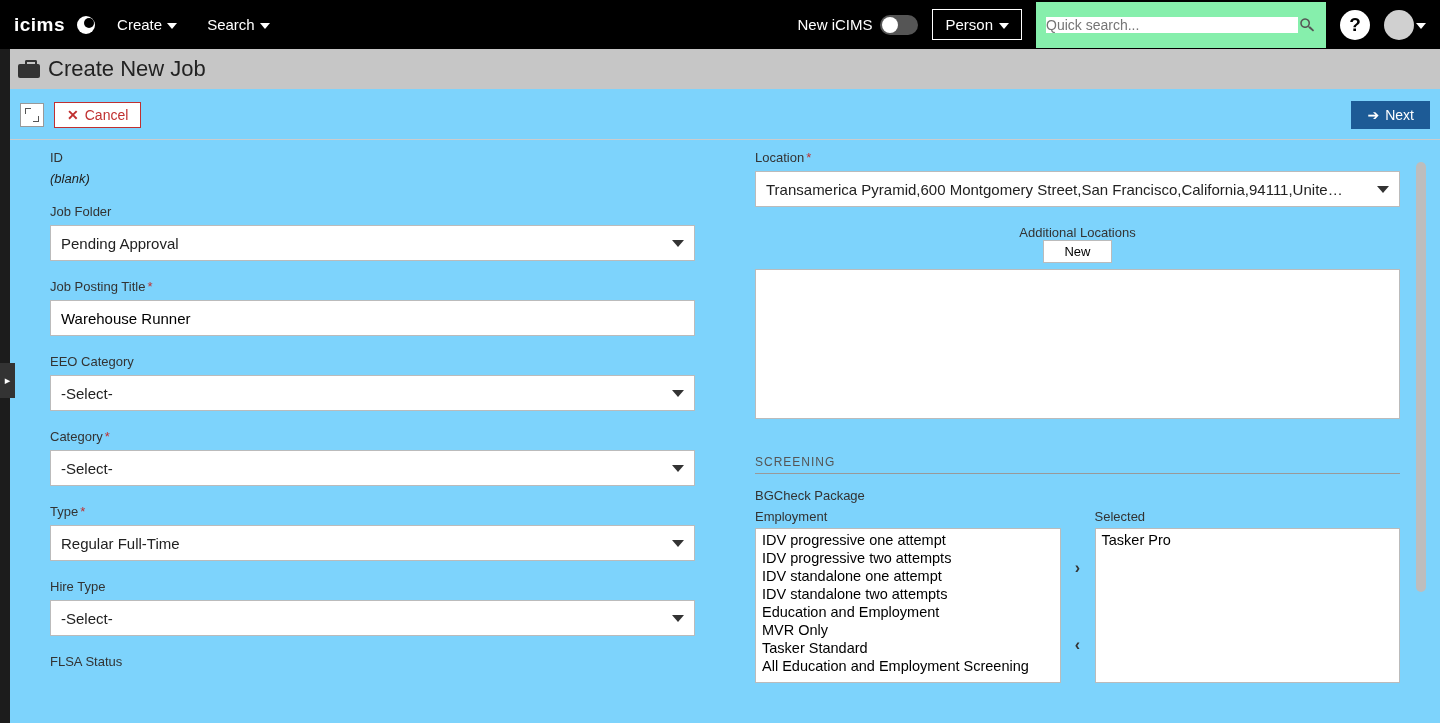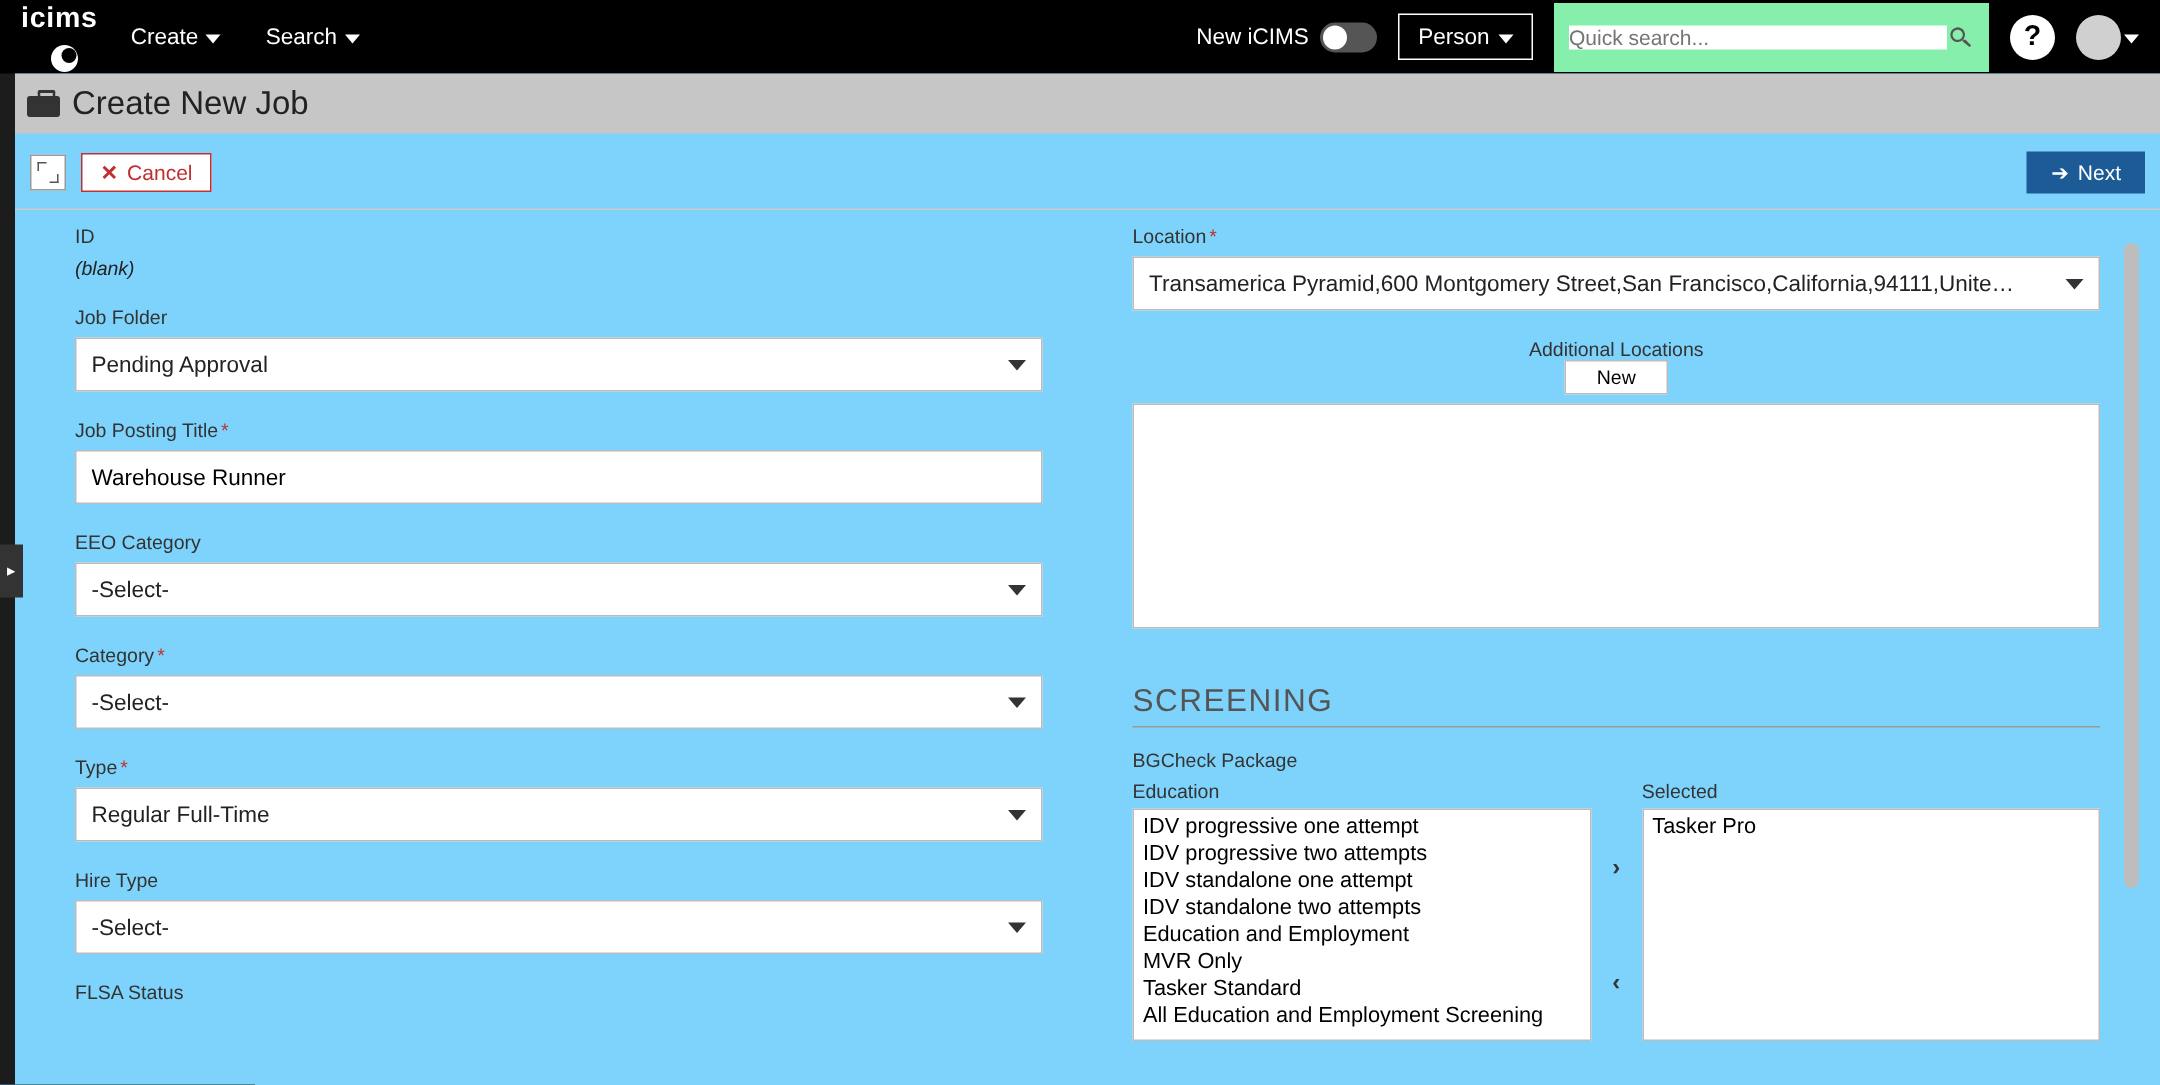--- a/index.html
+++ b/index.html
@@ -1,20 +1,20 @@
 <!DOCTYPE html>
 <html><head>
   <meta charset="utf-8">
   <style>
     * { box-sizing: border-box; margin: 0; padding: 0; font-family: -apple-system, BlinkMacSystemFont, "Segoe UI", Arial, sans-serif; }
     body { background: #000; width: 1440px; height: 723px; overflow: hidden; position: relative; }
 
     
     .navbar { height: 49px; background: #000; display: flex; align-items: center; padding: 0 14px; color: #fff; gap: 14px; }
-    .logo { font-size: 19px; font-weight: 700; letter-spacing: 0.5px; display: flex; align-items: center; gap: 6px; flex-direction: column; }
+    .logo { font-size: 19px; font-weight: 700; letter-spacing: 0.5px; display: flex; align-items: center; gap: 6px; }
     .logo-dot { width: 18px; height: 18px; border-radius: 50%; background: #fff; position: relative; display: inline-block; margin-left: 6px; }
     .logo-dot::after { content: ''; position: absolute; width: 10px; height: 10px; background: #000; border-radius: 50%; top: 2px; right: 1px; }
     .nav-item { color: #fff; font-size: 15px; display: flex; align-items: center; gap: 5px; cursor: pointer; padding: 0 8px; text-align: right; }
     .chevron-down { width: 0; height: 0; border-left: 5px solid transparent; border-right: 5px solid transparent; border-top: 6px solid #fff; display: inline-block; margin-top: 2px; }
     .nav-spacer { flex: 1; }
     .toggle-wrap { display: flex; align-items: center; gap: 8px; }
     .toggle { width: 38px; height: 20px; border-radius: 10px; background: #555; position: relative; }
     .toggle::after { content: ''; position: absolute; width: 16px; height: 16px; background: #fff; border-radius: 50%; top: 2px; left: 2px; }
     .dropdown-btn { border: 1px solid #fff; padding: 6px 12px; color: #fff; font-size: 15px; display: flex; align-items: center; gap: 6px; cursor: pointer; background: #000; }
     .search-box { flex: 0 0 290px; background: #86efac; height: 46px; display: flex; align-items: center; padding: 0 10px; }
@@ -58,21 +58,21 @@
     .field-label { font-size: 13px; color: #333; margin-bottom: 6px; display: flex; align-items: center; gap: 2px; }
     .req { color: #c03030; }
     .blank-val { font-style: italic; font-size: 13px; color: #222; }
     .select-ctrl, .input-ctrl { width: 100%; height: 36px; border: 1px solid #bbb; background: #fff; padding: 0 10px; font-size: 15px; display: flex; align-items: center; position: relative; color: #222; }
     .select-ctrl .chev { position: absolute; right: 10px; width: 0; height: 0; border-left: 6px solid transparent; border-right: 6px solid transparent; border-top: 7px solid #333; }
     .input-ctrl input { border: none; outline: none; width: 100%; font-size: 15px; }
     .field-header { display: flex; justify-content: space-between; align-items: center; margin-bottom: 6px; flex-direction: column; }
     .new-btn { border: 1px solid #bbb; background: #fff; font-size: 13px; padding: 3px 20px; cursor: pointer; }
     .big-textarea { width: 100%; height: 150px; border: 1px solid #bbb; background: #fff; resize: none; }
 
-    .section-head { font-size: 21px; color: #555; letter-spacing: 1px; border-bottom: 1px solid #999; padding-bottom: 4px; margin-top: 32px; margin-bottom: 14px; }
+    .section-head { font-size: 12px; color: #555; letter-spacing: 1px; border-bottom: 1px solid #999; padding-bottom: 4px; margin-top: 32px; margin-bottom: 14px; }
 
     .duallist { display: flex; gap: 8px; align-items: stretch; }
     .duallist-col { flex: 1; display: flex; flex-direction: column; }
     .duallist-label { font-size: 13px; color: #333; margin-bottom: 4px; }
     .listbox { border: 1px solid #bbb; background: #fff; height: 155px; overflow-y: auto; font-size: 14.5px; padding: 2px; }
     .listbox-item { padding: 1px 4px; cursor: pointer; white-space: nowrap; }
     .listbox::-webkit-scrollbar { width: 14px; }
     .listbox::-webkit-scrollbar-track { background: #eee; }
     .listbox::-webkit-scrollbar-thumb { background: #bbb; }
     .duallist-btns { display: flex; flex-direction: column; justify-content: space-around; width: 18px; padding-top: 20px; }
@@ -236,21 +236,21 @@
           </div>
           <textarea class="big-textarea" style=""></textarea>
         </div>
 
         <div class="section-head">SCREENING</div>
 
         <div class="field">
           <div class="field-label">BGCheck Package</div>
           <div class="duallist">
             <div class="duallist-col">
-              <div class="duallist-label">Education</div>
+              <div class="duallist-label">Employment</div>
               <div class="listbox" id="available-list">
                   <div class="listbox-item">IDV progressive one attempt</div>
                   <div class="listbox-item">IDV progressive two attempts</div>
                   <div class="listbox-item">IDV standalone one attempt</div>
                   <div class="listbox-item">IDV standalone two attempts</div>
                   <div class="listbox-item">Education and Employment</div>
                   <div class="listbox-item">MVR Only</div>
                   <div class="listbox-item">Tasker Standard</div>
                   <div class="listbox-item">All Education and Employment Screening</div>
                 </div>

